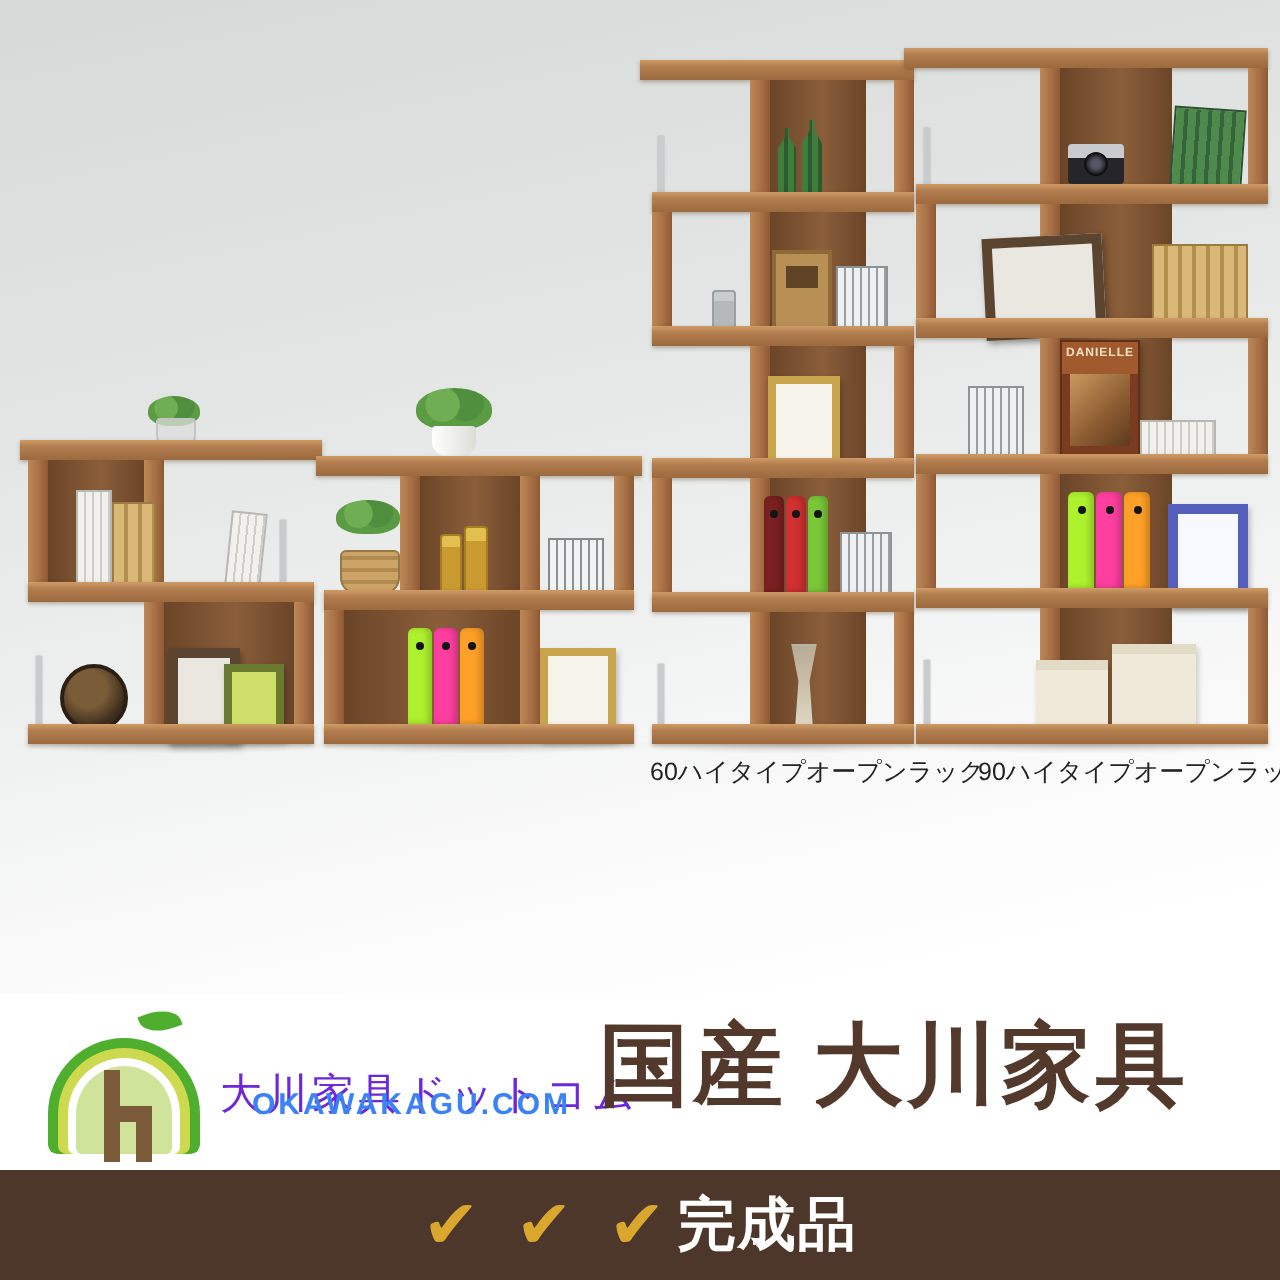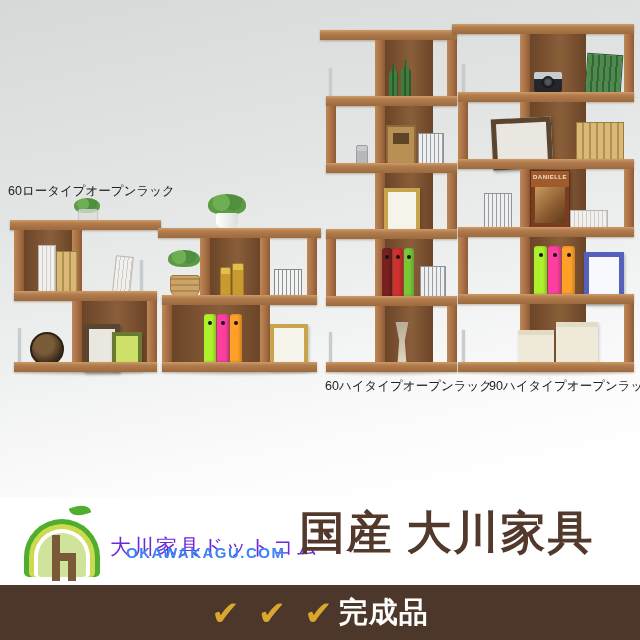--- a/index.html
+++ b/index.html
@@ -73,21 +73,20 @@
   .feat .chk{font-size:34px;font-weight:bold;color:#d9a62e;line-height:1;}
   .feat .ftxt{font-size:29px;font-weight:800;color:#ffffff;letter-spacing:1px;white-space:nowrap;}
 </style>
 </head>
 <body>
 
 <div id="stage">
 
   <div class="photo">
 
-    <div class="plabel" style="left:8px;top:183px;">60ロータイプオープンラック</div>
     <div class="plabel" style="left:325px;top:378px;">60ハイタイプオープンラック</div>
     <div class="plabel" style="left:489px;top:378px;">90ハイタイプオープンラック</div>
 
     <div class="unit" style="left:14px;top:220px;width:143px;height:152px;">
       <div class="ushadow" style="left:-8px;top:148px;width:160px;"></div>
       <div class="it foliage" style="left:60px;top:-22px;width:26px;height:15px;"></div>
       <div class="it pot-glass" style="left:64px;top:-11px;width:18px;height:12px;"></div>
       <div class="bd" style="left:-4px;top:0;width:151px;height:10px;"></div>
       <div class="bk" style="left:10px;top:10px;width:48px;height:61px;"></div>
       <div class="pn" style="left:0;top:10px;width:10px;height:61px;"></div>

